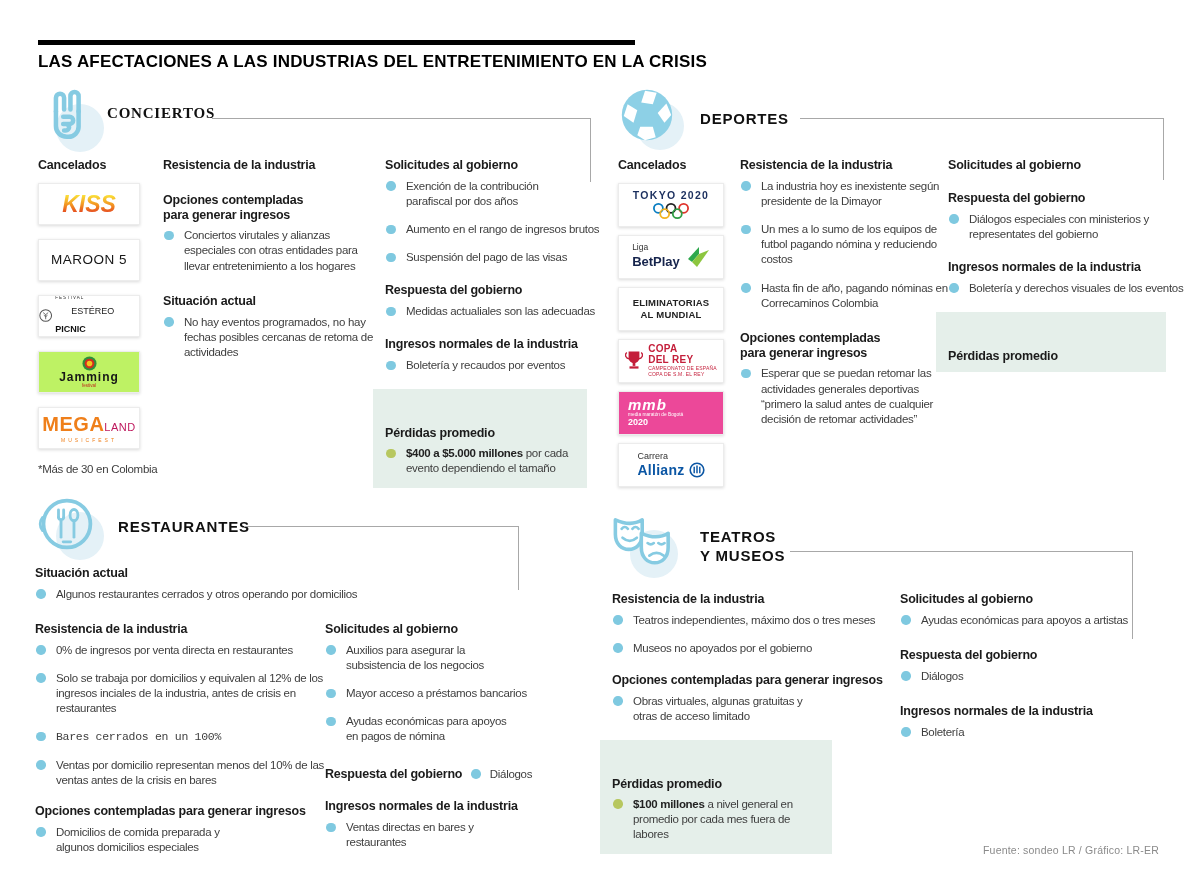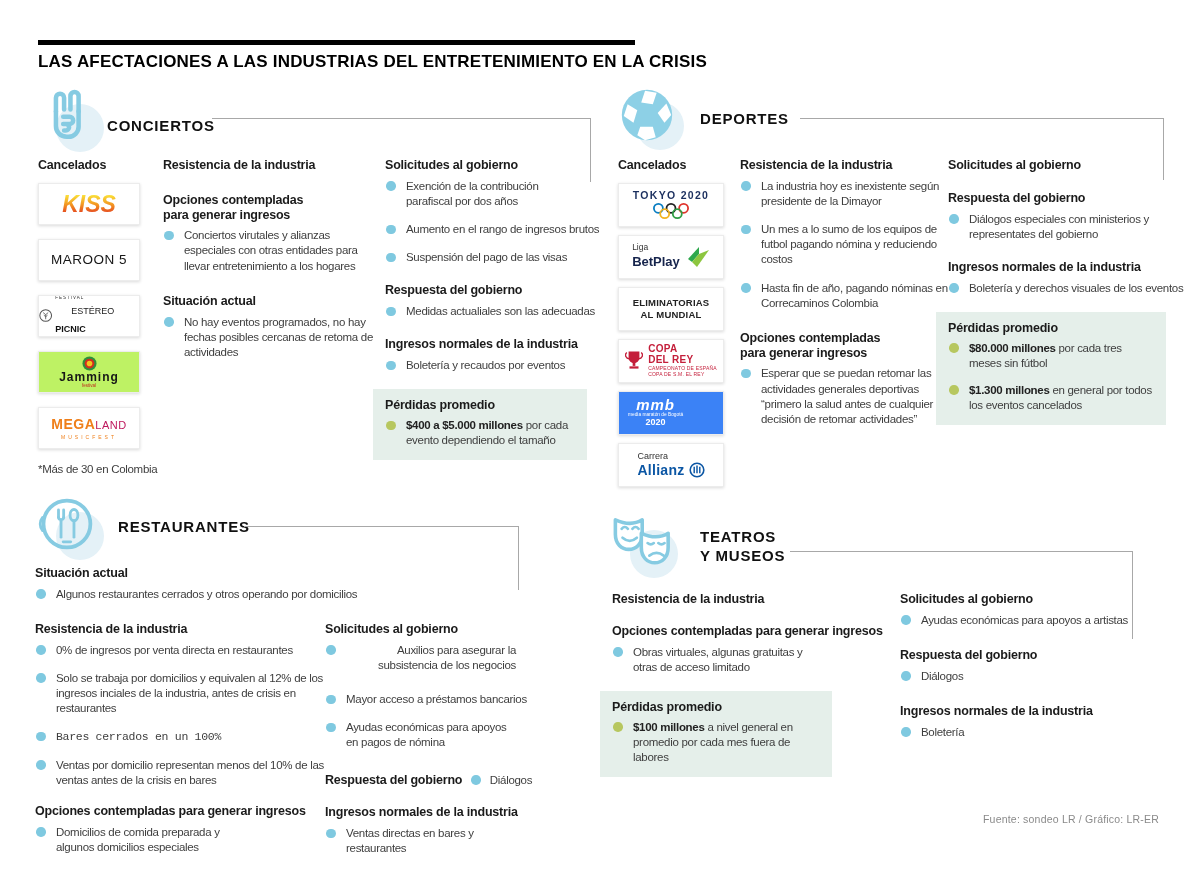--- a/index.html
+++ b/index.html
@@ -20,54 +20,54 @@
   .col{position:absolute;}
   .h{font-size:12.5px;font-weight:700;color:#1b1b1b;letter-spacing:-0.2px;line-height:1.18;margin:0 0 6px 0;}
   .h-narrow{max-width:150px;}
   .blk{margin-bottom:15px;}
   ul.b{list-style:none;margin:0;padding:0;}
   .b li{position:relative;padding-left:21px;margin-bottom:9px;font-size:11.5px;letter-spacing:-0.3px;
         line-height:1.32;color:#3e3e3e;}
   .b li::before{content:"";position:absolute;left:1px;top:2.5px;width:9.5px;height:9.5px;border-radius:50%;
         background:var(--accent-blue,#7FC9E0);}
   .loss{background:var(--loss-bg,#E5EFEA);padding:9px 12px 3px 12px;margin-left:-12px;}
-  .loss .h{margin-bottom:5px;}
+  .loss .h{margin-bottom:5px;margin-top:28px;}
   .loss li::before{background:var(--accent-green,#B7C75F);}
   .bold{font-weight:700;color:#222;}
   .w150{max-width:150px;} .w170{max-width:170px;}
   .w175{max-width:175px;} .w190{max-width:190px;} .w205{max-width:205px;}
   .note{font-size:11.5px;letter-spacing:-0.3px;color:#3e3e3e;margin-top:3px;}
   .resp-inline{display:flex;align-items:center;gap:9px;}
   .resp-inline .dot{width:9.5px;height:9.5px;border-radius:50%;background:var(--accent-blue,#7FC9E0);flex:0 0 auto;}
   .resp-inline .txt{font-size:11.5px;letter-spacing:-0.3px;}
-  .footer{position:absolute;font-size:10.5px;color:#8a8a8a;letter-spacing:0.2px;}
+  .footer{position:absolute;font-size:10.5px;color:#8a8a8a;letter-spacing:0.2px;margin-top:31px;}
   
   .logo-box{width:100px;height:40px;background:#fff;border:1px solid #ececec;
             box-shadow:0 1px 3px rgba(0,0,0,.15);display:flex;align-items:center;justify-content:center;
             flex-direction:column;margin-bottom:14px;overflow:hidden;}
   .dep .logo-box{width:104px;height:42px;margin-bottom:8px;}
   .maroon-text{font-size:13.5px;letter-spacing:0.5px;color:#171717;text-align:center;}
   .est{flex-direction:row;gap:3px;}
   .est-top{font-size:4.5px;letter-spacing:1px;color:#333;}
   .est-a{font-size:9px;color:#222;padding-left:16px;} .est-b{font-size:9px;font-weight:700;color:#111;}
   .jam{background:#bef264;}
   .jam-text{font-size:12px;font-weight:800;color:#171717;letter-spacing:1px;line-height:1;}
   .jam-sub{font-size:4.5px;color:#c0281c;}
-  .mega-a{color:#ef7f1a;font-weight:800;font-size:14px;letter-spacing:0.5px;}
+  .mega-a{color:#ef7f1a;font-weight:800;font-size:20px;letter-spacing:0.5px;}
   .mega-b{color:#be185d;font-weight:400;font-size:11px;letter-spacing:0.5px;}
   .mega-sub{color:#ef7f1a;font-size:5px;letter-spacing:3px;margin-top:1px;}
   .tokyo-text{color:#1b2f5e;font-weight:700;font-size:10.5px;letter-spacing:1.3px;margin-bottom:1px;}
   .betplay{flex-direction:row;gap:6px;}
   .bp-liga{font-size:8.5px;color:#333;line-height:1.1;}
   .bp-name{font-size:13px;font-weight:800;color:#16244c;line-height:1.05;}
   .elim-t{font-size:9.5px;font-weight:800;color:#222;text-align:center;line-height:1.25;letter-spacing:0.2px;}
   .copa{flex-direction:row;gap:5px;}
   .copa-main{font-size:10px;font-weight:800;color:#c41e3a;line-height:1.05;letter-spacing:0.3px;}
   .copa-sub{font-size:5px;color:#c41e3a;line-height:1.2;letter-spacing:0.2px;}
-  .mmb{background:#3b82f6;align-items:flex-start;text-align:center;}
+  .mmb{background:#ec4899;align-items:flex-start;}
   .mmb-inner{padding:3px 9px;}
   .mmb-name{color:#fff;font-weight:800;font-style:italic;font-size:15px;line-height:0.95;letter-spacing:1px;}
   .mmb-sub{color:#fff;font-size:4.8px;line-height:1.2;}
   .mmb-year{color:#fff;font-weight:800;font-size:9px;line-height:1.1;}
   .alli-carrera{font-size:9px;color:#333;line-height:1.2;}
   .alli-row{display:flex;align-items:center;gap:4px;}
   .alli-name{font-size:14px;font-weight:800;color:#0b56a4;letter-spacing:0.3px;}
 </style>
 </head>
 <body>
@@ -80,21 +80,21 @@
   <div>
     <div class="icon-wrap" style="left:36px;top:86px;">
       <svg viewBox="0 0 64 64" width="58" height="58" fill="none" stroke="#86CBE2" stroke-width="5" stroke-linecap="round" stroke-linejoin="round">
         <path d="M22 28 V13 a4.5 4.5 0 0 1 9 0 v13"></path>
         <path d="M38 26 V11 a4.5 4.5 0 0 1 9 0 v17"></path>
         <path d="M22 28 v16 c0 7 5 12 12 12 h2 c6 0 11 -5 11 -11 V28"></path>
         <path d="M30 34 h7 a4 4 0 0 1 0 8 h-3"></path>
         <path d="M30 42 h3 a3.5 3.5 0 0 1 0 7 h-2"></path>
       </svg>
     </div>
-    <div class="sec-title" style="left:107px;top:117px;">CONCIERTOS</div>
+    <div class="sec-title" style="left:107px;top:104px;font-family:Liberation Serif, serif;">CONCIERTOS</div>
     <div class="hline" style="left:212px;top:118px;width:378px;"></div>
     <div class="vline" style="left:590px;top:118px;height:64px;"></div>
 
     <div class="col" style="left:38px;top:158px;width:130px;">
       <div class="h" style="margin-bottom:10px;">Cancelados</div>
       <div class="logo-box">
         <svg width="86" height="28" viewBox="0 0 86 28">
           <defs>
               <linearGradient id="kg" x1="0" y1="0" x2="0" y2="1">
             <stop offset="0.12" stop-color="#fbe93b"></stop>
@@ -288,24 +288,20 @@
           </ul>
       </div>
       <div class="blk" style="margin-top:18px;">
         <div class="h">Ingresos normales de la industria</div>
         <ul class="b">
             <li>Boletería y derechos visuales de los eventos</li>
           </ul>
       </div>
       <div class="blk loss" style="margin-top:16px;width:206px;">
         <div class="h">Pérdidas promedio</div>
-        <ul class="b">
-          <li style="margin-bottom:12px;"><span class="bold">$80.000 millones</span><span> por cada tres meses sin fútbol</span></li>
-          <li><span class="bold">$1.300 millones</span><span> en general por todos los eventos cancelados</span></li>
-        </ul>
       </div>
     </div>
   </div>
 
   <div>
     <div class="icon-wrap" style="left:36px;top:494px;">
       <svg viewBox="0 0 64 64" width="60" height="60" fill="none" stroke="#86CBE2" stroke-linecap="round">
         <circle cx="33" cy="32" r="25" stroke-width="4"></circle>
         <path d="M7 25 a11 11 0 0 0 0 14" stroke-width="3"></path>
         <g stroke-width="3">
@@ -345,21 +341,21 @@
         <ul class="b">
             <li class="w190">Domicilios de comida preparada y algunos domicilios especiales</li>
           </ul>
       </div>
     </div>
 
     <div class="col" style="left:325px;top:622px;width:245px;">
       <div class="blk">
         <div class="h">Solicitudes al gobierno</div>
         <ul class="b">
-          <li class="w170" style="margin-bottom:19px;text-align:right;">Auxilios para asegurar la subsistencia de los negocios</li>
+          <li class="w170" style="margin-bottom:13px;">Auxilios para asegurar la subsistencia de los negocios</li>
           <li style="margin-bottom:13px;">Mayor acceso a préstamos bancarios</li>
           <li class="w170">Ayudas económicas para apoyos en pagos de nómina</li>
         </ul>
       </div>
       <div class="blk resp-inline" style="margin-top:22px;">
         <span class="h" style="margin:0;">Respuesta del gobierno</span>
         <span class="dot"></span>
         <span class="txt">Diálogos</span>
       </div>
       <div class="blk" style="margin-top:18px;">
@@ -387,20 +383,24 @@
     <div class="sec-title" style="left:700px;top:528px;">
       <span style="display:block;">TEATROS</span>
       <span style="display:block;">Y MUSEOS</span>
     </div>
     <div class="hline" style="left:790px;top:551px;width:342px;"></div>
     <div class="vline" style="left:1132px;top:551px;height:88px;"></div>
 
     <div class="col" style="left:612px;top:592px;width:290px;">
       <div class="blk">
         <div class="h">Resistencia de la industria</div>
+        <ul class="b">
+          <li style="margin-bottom:13px;">Teatros independientes, máximo dos o tres meses</li>
+          <li>Museos no apoyados por el gobierno</li>
+        </ul>
       </div>
       <div class="blk" style="margin-top:17px;">
         <div class="h">Opciones contempladas para generar ingresos</div>
         <ul class="b">
             <li class="w190">Obras virtuales, algunas gratuitas y otras de acceso limitado</li>
           </ul>
       </div>
       <div class="blk loss" style="margin-top:16px;width:208px;">
         <div class="h">Pérdidas promedio</div>
         <ul class="b">

